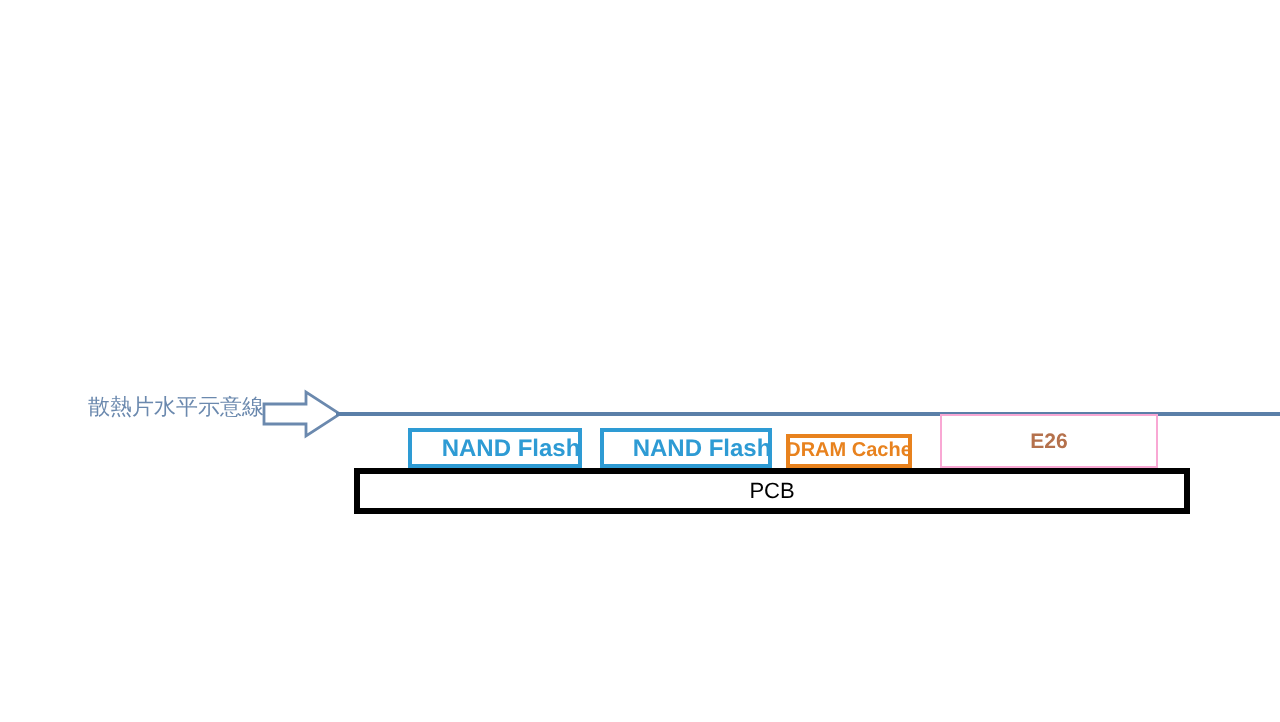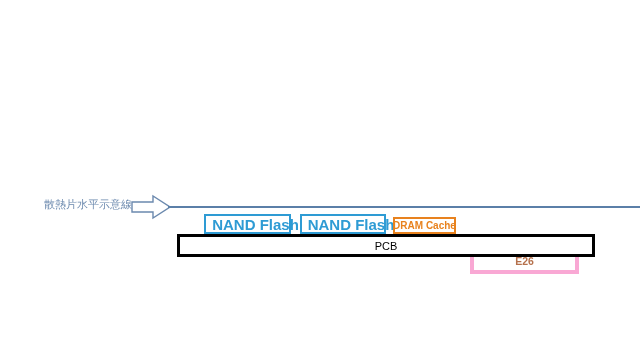--- a/index.html
+++ b/index.html
@@ -53,39 +53,38 @@
     background: #ffffff;
     display: flex;
     align-items: center;
     justify-content: center;
     font-weight: bold;
     white-space: nowrap;
   }
   .part-nand {
     border: 2px solid #2E9BD4;
     color: #2E9BD4;
-    font-size: 15px;
+    font-size: 12px;
     height: 20px;
     top: 214px;
     padding-left: 16px;
   }
   .part-dram {
     border: 2px solid #E8821E;
     color: #E8821E;
     font-size: 10px;
     height: 17px;
     top: 217px;
   }
   .part-e26 {
-    border: 4px solid #f9a8d4;
+    border: 1px solid #f9a8d4;
     color: #B5714C;
     font-size: 10.5px;
     height: 27px;
     top: 207px;
-    margin-top: 40px;
   }
 
   #nand1 { left: 204px; width: 87px; }
   #nand2 { left: 300px; width: 86px; }
   #dram  { left: 393px; width: 63px; }
   #e26   { left: 470px; width: 109px; }
 
   
   .pcb {
     position: absolute;

